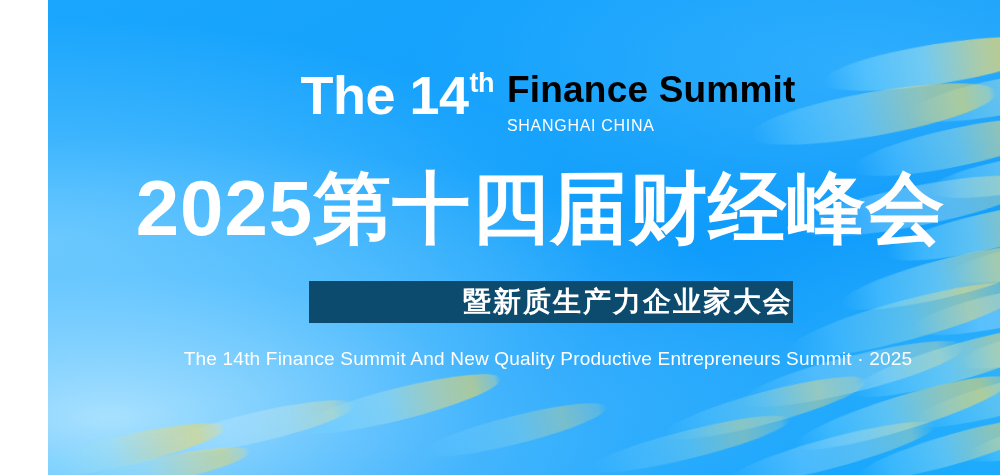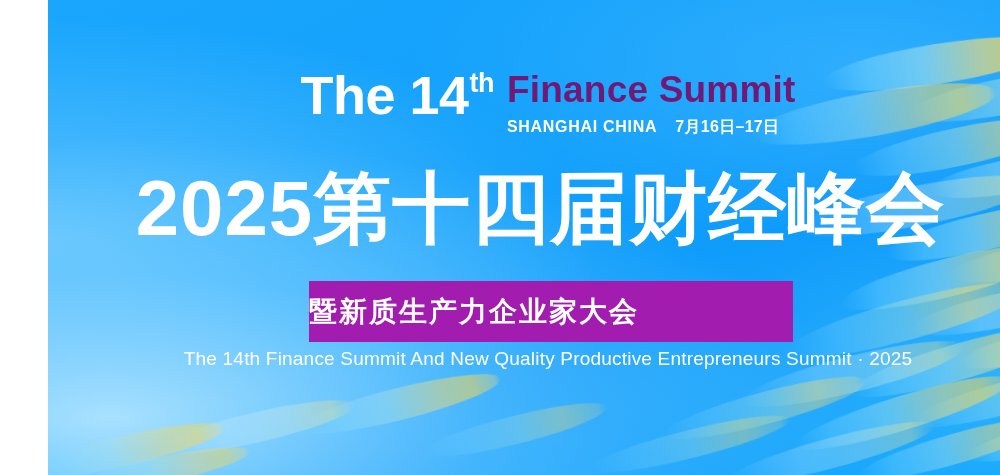--- a/index.html
+++ b/index.html
@@ -97,38 +97,38 @@
     top: 2px;
     left: 1px;
   }
   .right-stack {
     display: flex;
     flex-direction: column;
     align-items: flex-start;
     padding-top: 3px;
   }
   .fin-summit {
-    color: #701a75;
+    color: #000000;
     font-size: 37px;
     font-weight: bold;
     line-height: 1;
     letter-spacing: 0.2px;
     white-space: nowrap;
   }
   .meta-row {
     margin-top: 9px;
     display: flex;
     align-items: baseline;
     gap: 18px;
     white-space: nowrap;
   }
   .meta-city {
     color: #ffffff;
     font-size: 16px;
-    font-weight: bold;
+    font-weight: normal;
     letter-spacing: 0.7px;
   }
   .meta-date {
     color: #ffffff;
     font-size: 16px;
     font-weight: bold;
     letter-spacing: 0.3px;
   }
 
   .cn-title {
@@ -142,25 +142,25 @@
     line-height: 1;
     letter-spacing: 1px;
     white-space: nowrap;
   }
 
   .green-band {
     position: absolute;
     left: 261px;
     top: 281px;
     width: 484px;
-    height: 61px;
-    background: #a21caf;
+    height: 42px;
+    background: #0c4a6e;
     display: flex;
     align-items: center;
-    justify-content: flex-start;
+    justify-content: flex-end;
   }
   .green-band-text {
     color: #ffffff;
     font-size: 28px;
     font-weight: bold;
     letter-spacing: 2px;
     line-height: 1;
     white-space: nowrap;
   }
 
@@ -214,21 +214,20 @@
 
   <div class="headline-row">
     <div class="the14">
       <span>The 14</span>
         <span class="sup">th</span>
     </div>
     <div class="right-stack">
       <div class="fin-summit">Finance Summit</div>
       <div class="meta-row">
         <span class="meta-city">SHANGHAI CHINA</span>
-        <span class="meta-date">7月16日–17日</span>
       </div>
     </div>
   </div>
 
   <div class="cn-title">2025第十四届财经峰会</div>
 
   <div class="green-band">
     <span class="green-band-text">暨新质生产力企业家大会</span>
   </div>
 

